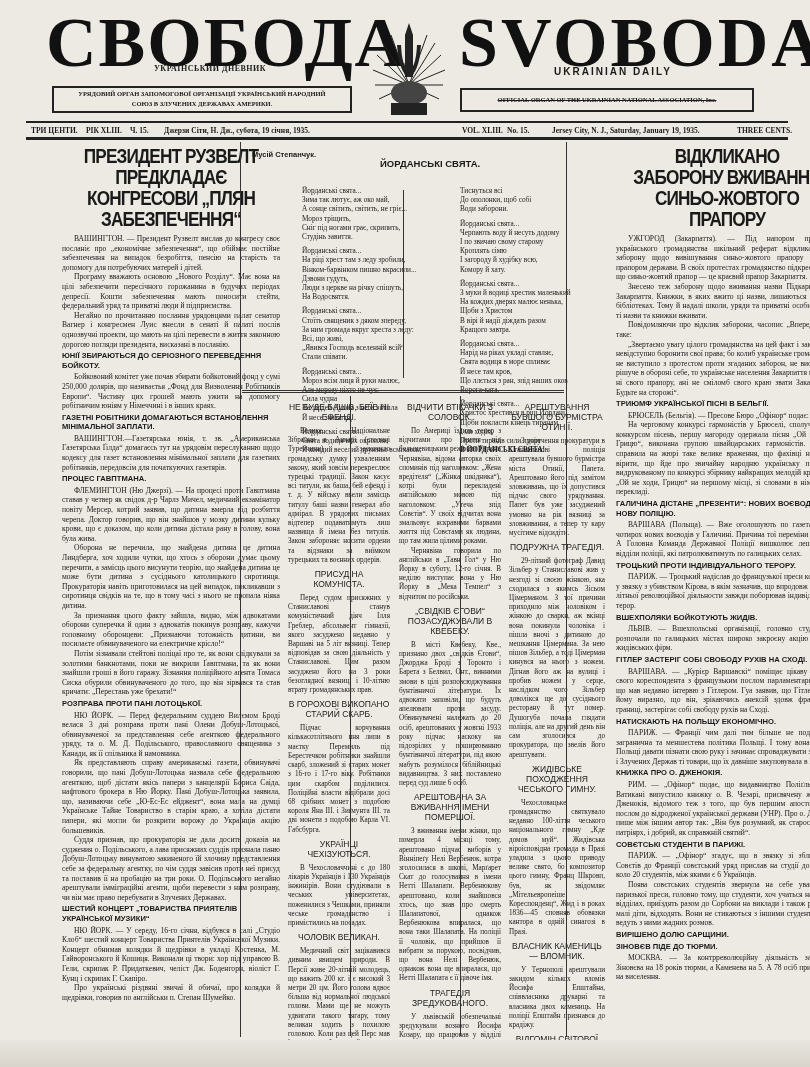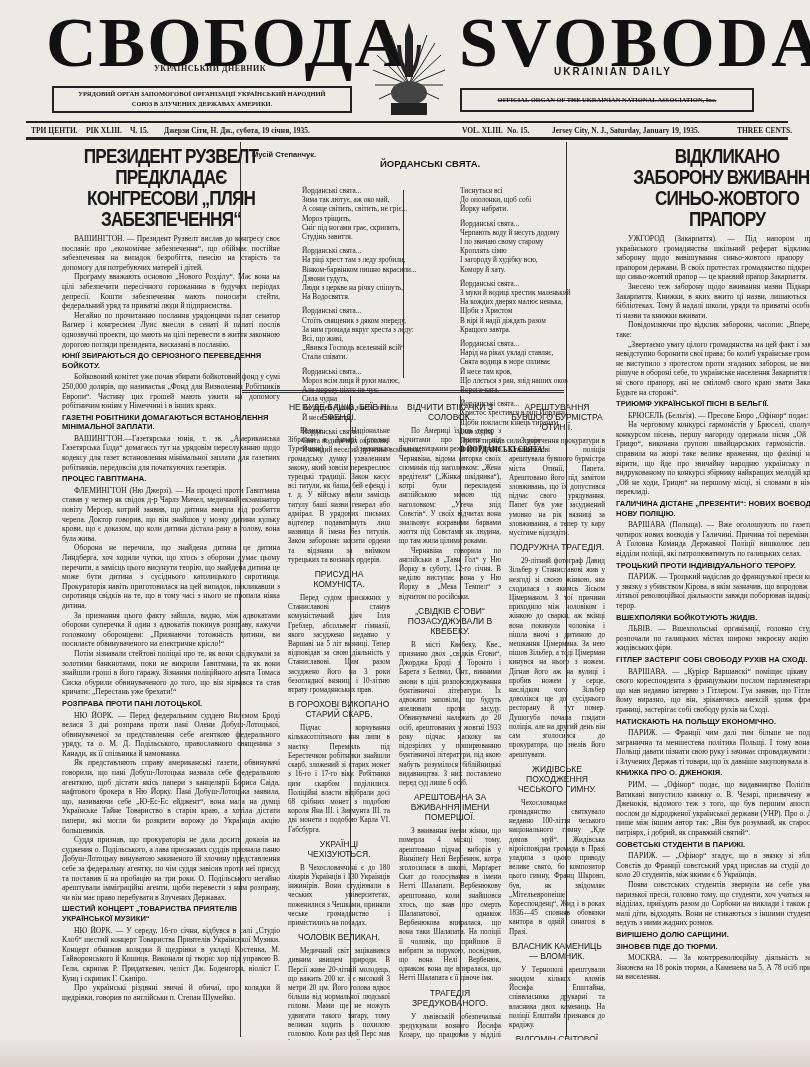--- a/index.html
+++ b/index.html
@@ -142,21 +142,21 @@
       <div>Йорданські свята...</div>
         <div>Свята водиця всіх окропляє</div>
         <div>Й кождий веселий дружньо всміхаєсь;</div>
     </div>
   </div>
   <div class="vline" style="left:403px;top:190px;height:188px;"></div>
   <div class="col poem" style="left:416px;top:186px;width:145px;">
     <div class="st">
       <div>Тиснуться всі</div>
         <div>До ополонки, щоб собі</div>
-        <div>Йорку набрати.</div>
+        <div>Води заборони.</div>
     </div>
     <div class="st">
       <div>Йорданські свята...</div>
         <div>Черпають воду й несуть додому</div>
         <div>І по звичаю свому старому</div>
         <div>Кроплять сімю</div>
         <div>І загороду й худібку всю,</div>
         <div>Комору й хату.</div>
     </div>
     <div class="st">

